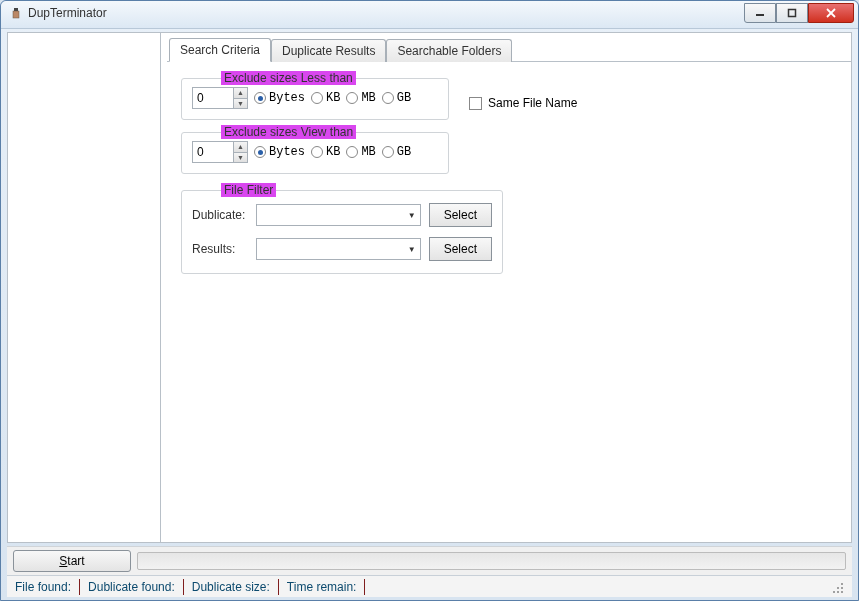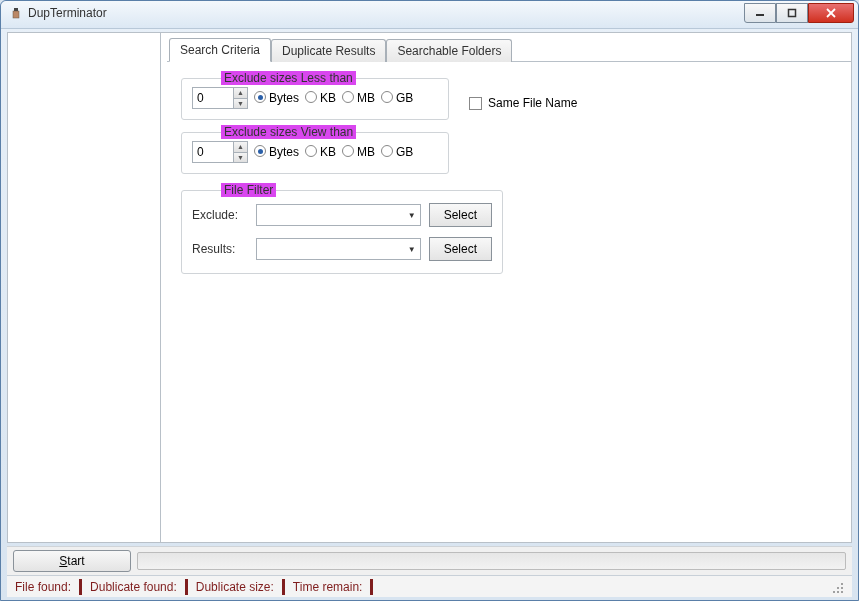--- a/index.html
+++ b/index.html
@@ -181,22 +181,24 @@
   display: flex;
   align-items: center;
   justify-content: center;
   font-size: 7px;
   color: #555;
   cursor: pointer;
 }
 .spinbtn:first-child { border-bottom: 1px solid #a8b0b8; }
 .radio {
   display: flex;
+  align-items: center;
   gap: 3px;
   cursor: pointer;
+  font-family: Liberation Mono, monospace;
 }
 .radio-circle {
   width: 12px;
   height: 12px;
   border: 1px solid #888;
   border-radius: 50%;
   display: flex;
   align-items: center;
   justify-content: center;
 }
@@ -303,22 +305,22 @@
   align-items: center;
   height: 22px;
   background: #f4f4f4;
   border-top: 1px solid #c8d0d8;
   padding: 0 6px;
   gap: 0;
   margin: 0 6px 3px 6px;
 }
 .status-cell {
   padding: 0 8px;
-  border-right: 3px solid #7f1d1d;
-  color: #7f1d1d;
+  border-right: 1px solid #7f1d1d;
+  color: #0c4a6e;
   height: 16px;
   display: flex;
   align-items: center;
 }
 .status-cell:first-child { padding-left: 2px; }
 .grip {
   margin-left: auto;
   width: 14px;
   height: 14px;
   align-self: flex-end;
@@ -445,21 +447,21 @@
               <label class="checkbox">
                 <span class="checkbox-box"></span>
                 <span>Same File Name</span>
               </label>
             </div>
           </div>
 
           <div class="filter-group">
             <div class="group-label">File Filter</div>
             <div class="filter-row">
-              <span class="filter-label">Exclude:</span>
+              <span class="filter-label">Dublicate:</span>
               <div class="combo">
                 <span class="combo-text"></span>
                 <span class="combo-arrow">▼</span>
               </div>
               <div class="btn">Select</div>
             </div>
             <div class="filter-row">
               <span class="filter-label">Results:</span>
               <div class="combo">
                 <span class="combo-text"></span>

